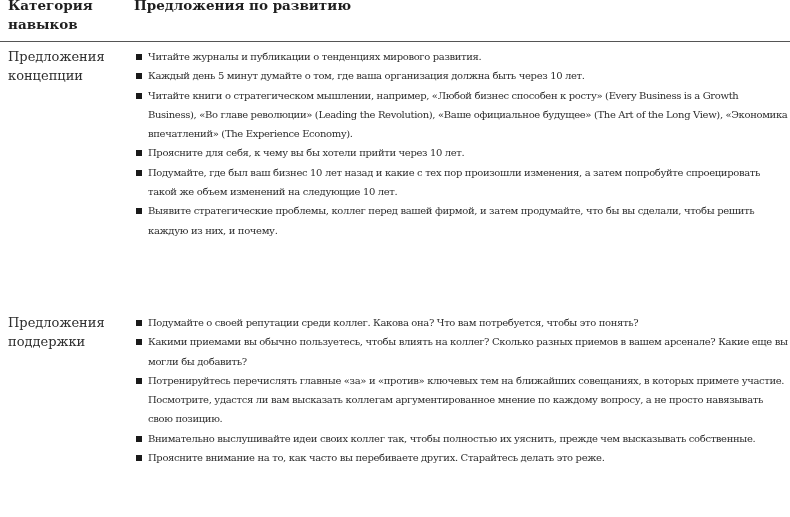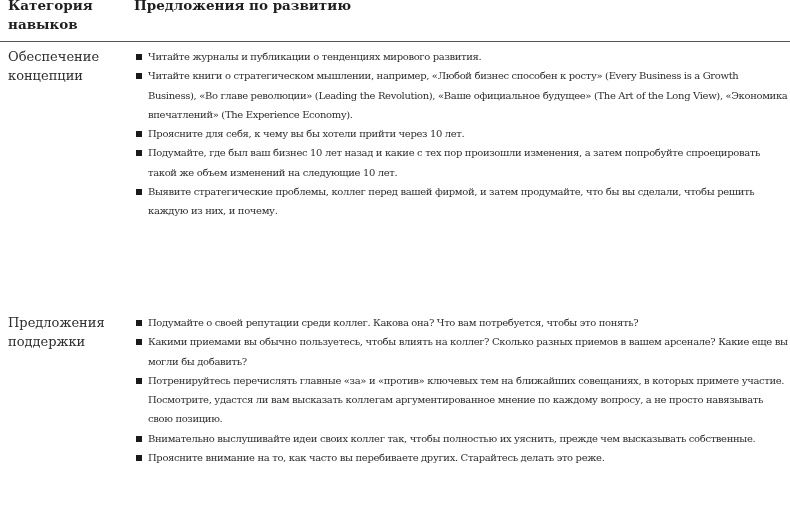--- a/index.html
+++ b/index.html
@@ -90,24 +90,24 @@
 </head>
 <body>
 
 <div class="table">
   <div class="header">
     <div class="col1">Категория навыков</div>
     <div class="col2">Предложения по развитию</div>
   </div>
 
   <div class="row row1">
-    <div class="cat">Обеспечение концепции</div>
+    <div class="cat">Предложения концепции</div>
     <ul>
       <li><span class="bullet"></span><span>Читайте журналы и публикации о тенденциях мирового развития.</span></li>
-      <li><span class="bullet"></span></li>
+      <li><span class="bullet"></span><span>Каждый день 5 минут думайте о том, где ваша организация должна быть через 10 лет.</span></li>
       <li><span class="bullet"></span><span>Читайте книги о стратегическом мышлении, например, «Любой бизнес способен к росту» (Every Business is a Growth Business), «Во главе революции» (Leading the Revolution), «Ваше официальное будущее» (The Art of the Long View), «Экономика впечатлений» (The Experience Economy).</span></li>
       <li><span class="bullet"></span><span>Проясните для себя, к чему вы бы хотели прийти через 10 лет.</span></li>
       <li><span class="bullet"></span><span>Подумайте, где был ваш бизнес 10 лет назад и какие с тех пор произошли изменения, а затем попробуйте спроецировать такой же объем изменений на следующие 10 лет.</span></li>
       <li><span class="bullet"></span><span>Выявите стратегические проблемы, коллег перед вашей фирмой, и затем продумайте, что бы вы сделали, чтобы решить каждую из них, и почему.</span></li>
     </ul>
   </div>
 
   <div class="row row2">
     <div class="cat">Предложения поддержки</div>
     <ul>

